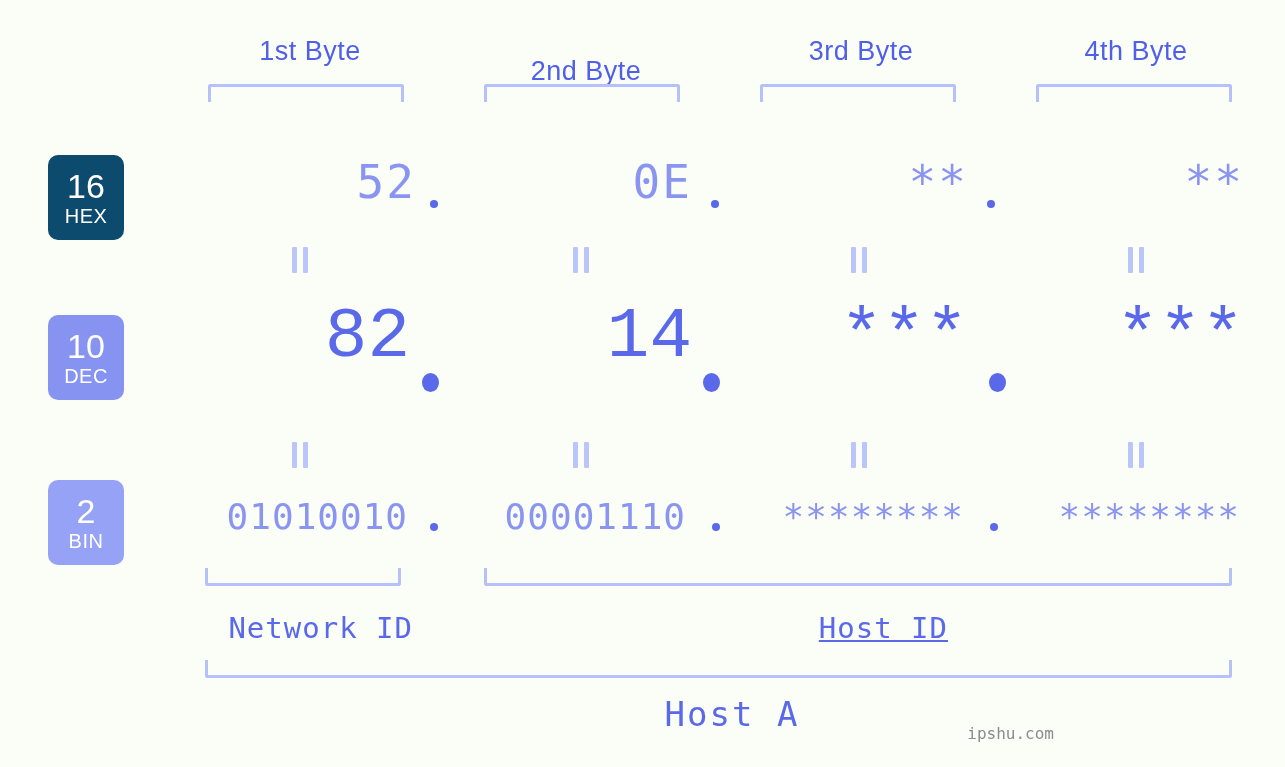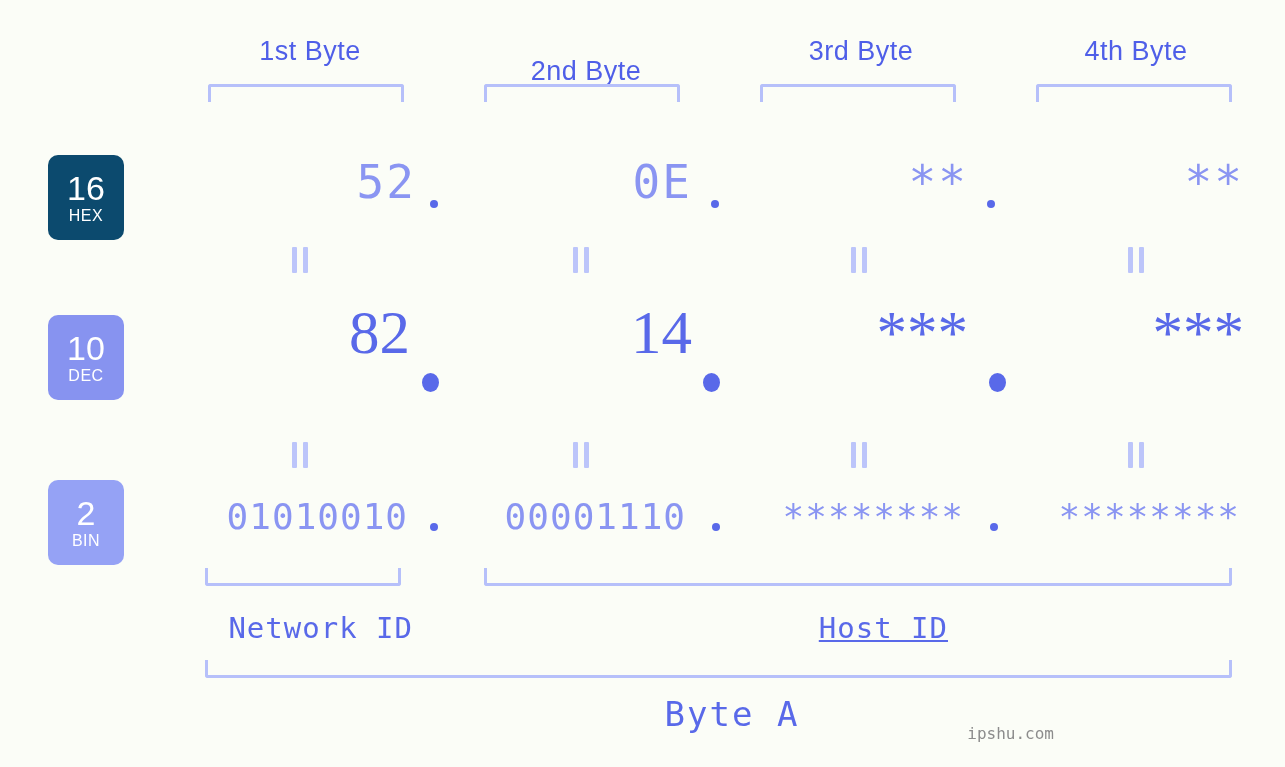--- a/index.html
+++ b/index.html
@@ -57,42 +57,42 @@
     align-items: center;
     justify-content: center;
     line-height: 1;
   }
   .badge .num {
     font-size: 34px;
     font-weight: 400;
     letter-spacing: 0px;
   }
   .badge .abbr {
-    font-size: 16px;
+    font-size: 20px;
     font-weight: 400;
     margin-top: 3px;
     letter-spacing: 0.5px;
   }
 
   .cell {
     position: absolute;
     text-align: right;
     white-space: pre;
   }
 
   .hex-val {
     font-family: "DejaVu Sans Mono", "Liberation Mono", monospace;
     font-size: 46px;
     color: #8a95f2;
     letter-spacing: 2px;
   }
 
   .dec-val {
-    font-family: Liberation Serif, serif;
-    font-size: 61px;
+    font-family: Liberation Mono, monospace;
+    font-size: 71px;
     color: #5969e9;
     letter-spacing: 0px;
     line-height: 1;
   }
 
   .bin-val {
     font-family: "DejaVu Sans Mono", "Liberation Mono", monospace;
     font-size: 36px;
     color: #8a95f2;
     letter-spacing: 1px;
@@ -221,17 +221,17 @@
   <div class="dot small" style="left:712px;  top:523px;"></div>
   <div class="dot small" style="left:990px;  top:523px;"></div>
 
   <div class="bracket up" style="left:205px; top:568px; width:196px;"></div>
   <div class="bracket up" style="left:484px; top:568px; width:748px;"></div>
 
   <div class="id-label" style="left:193px; top:611px; width:220px;">Network ID</div>
   <div class="id-label" style="left:748px; top:611px; width:200px;text-decoration:underline;">Host ID</div>
 
   <div class="bracket up" style="left:205px; top:660px; width:1027px;"></div>
-  <div class="class-label" style="left:622px; top:694px; width:220px;">Byte A</div>
+  <div class="class-label" style="left:622px; top:694px; width:220px;">Host A</div>
 
   <div class="watermark">ipshu.com</div>
 
 </div>
 
 </body></html>

